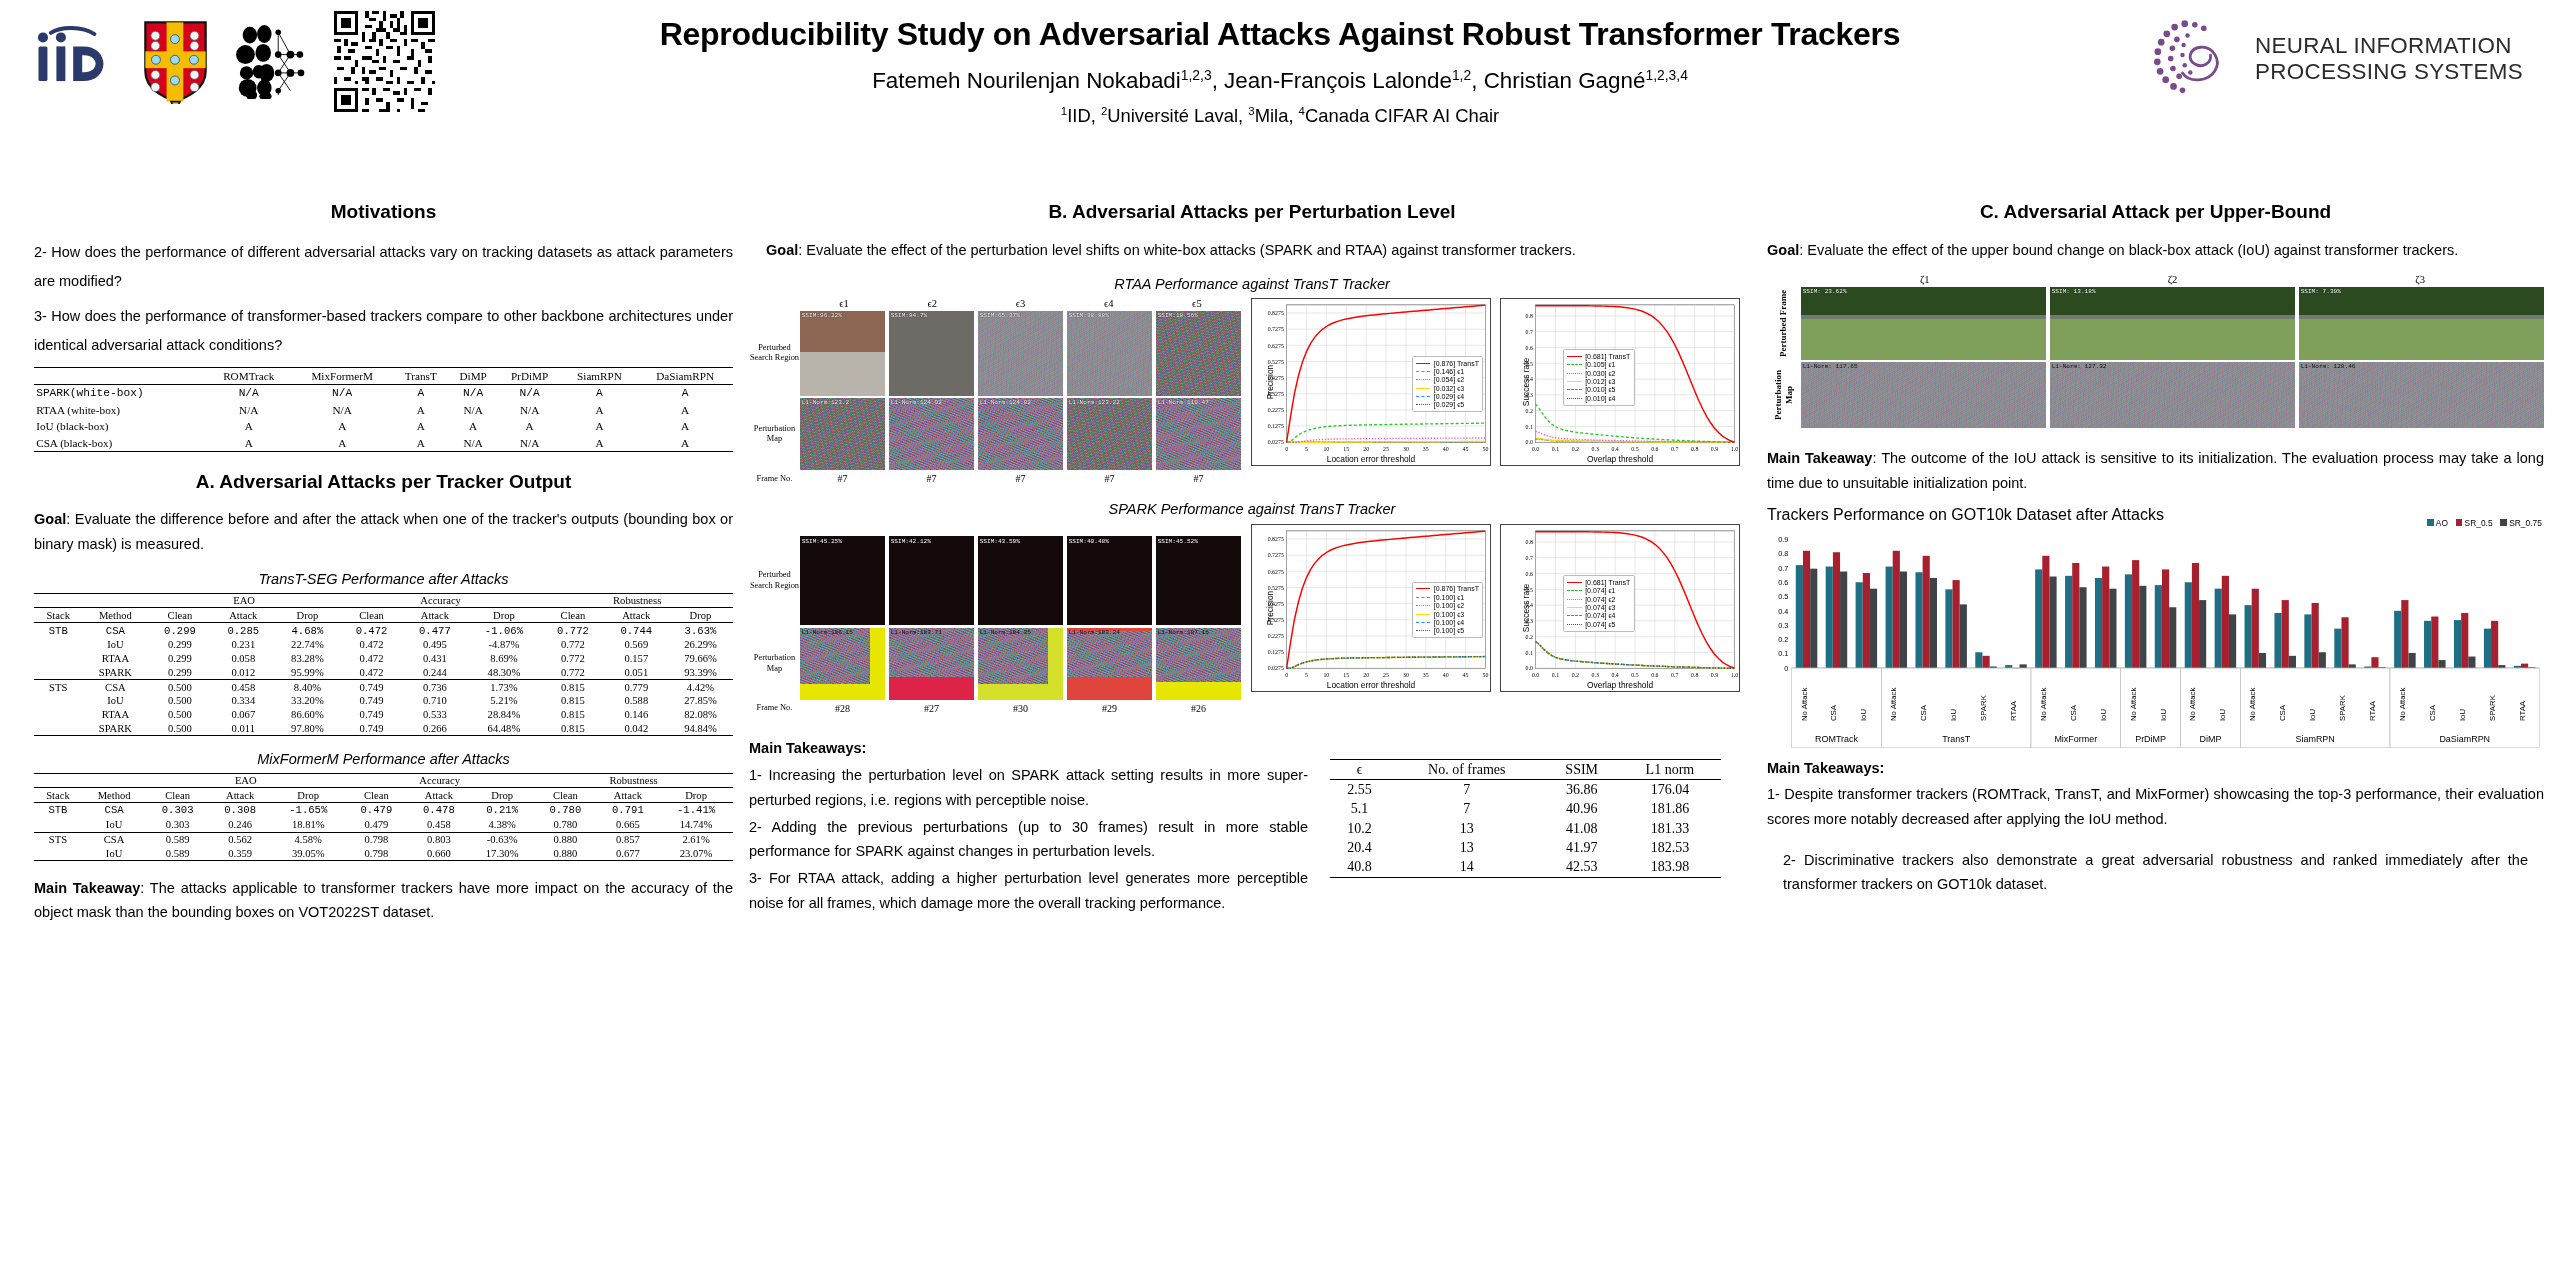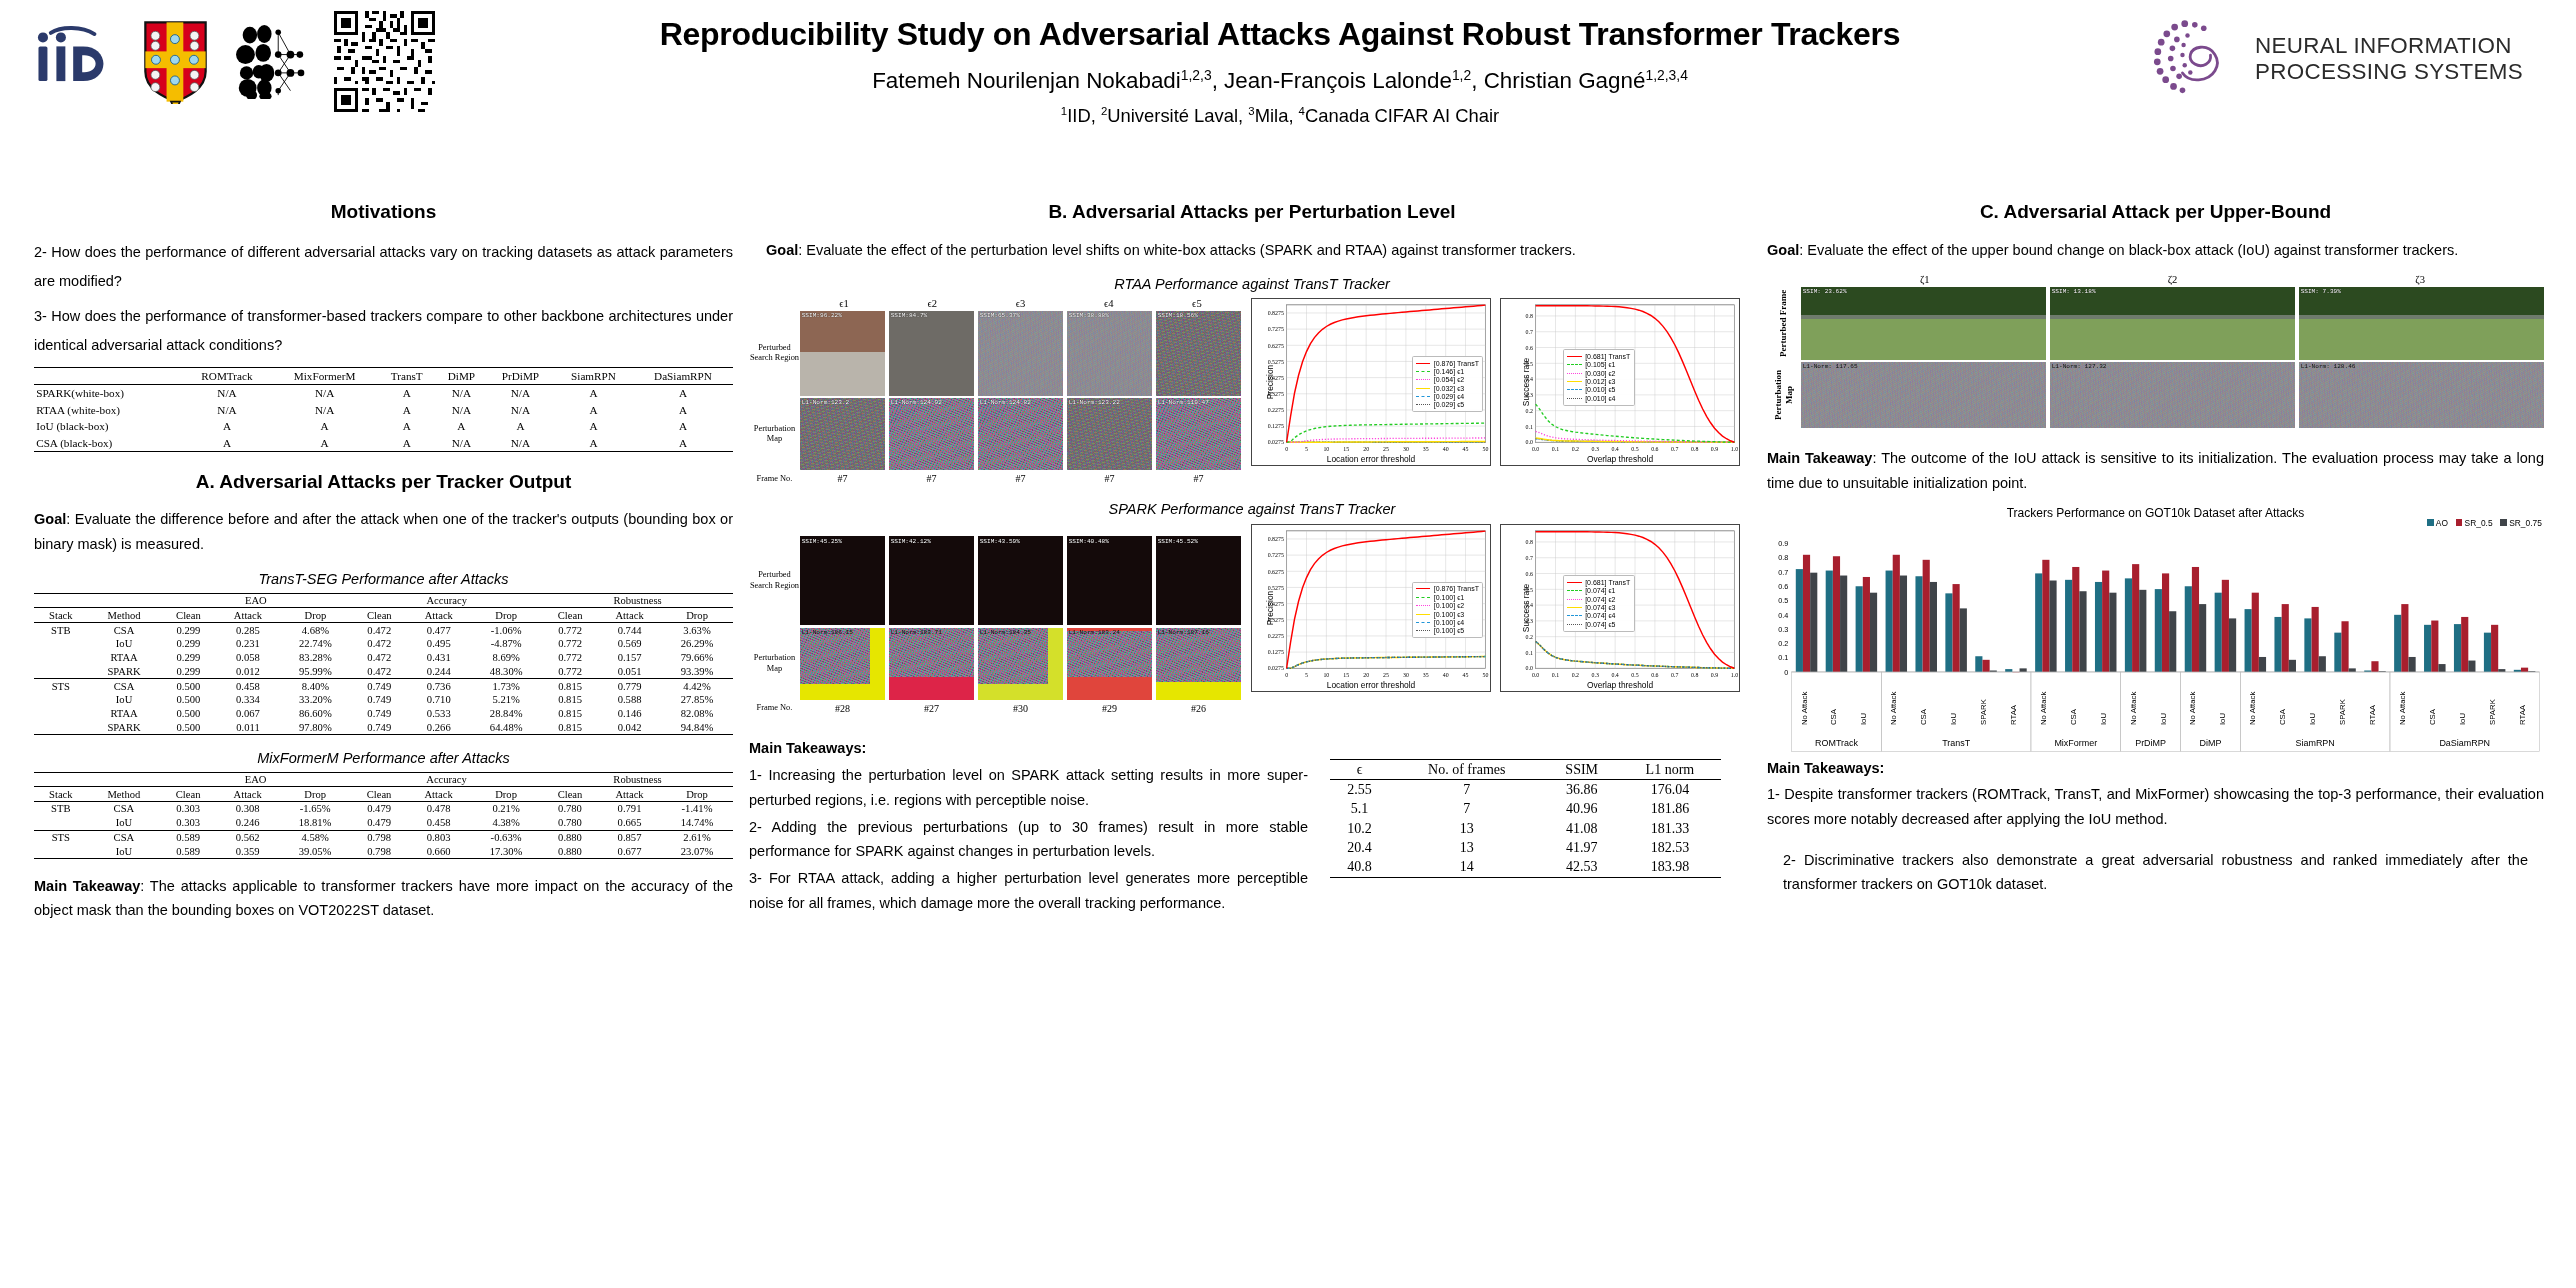--- a/index.html
+++ b/index.html
@@ -39,21 +39,21 @@
   }
   .body-text { font-size:14.5px; line-height:2.0; text-align:justify; margin:0 0 6.7px 0; }
   .goal-line { font-size:14.5px; line-height:1.7; text-align:justify; margin:0 0 10px 0; }
   b { font-weight:bold; }
 
   
   .ltable { border-collapse:collapse; font-family:"Liberation Serif", serif; width:100%; }
   .ltable td, .ltable th { font-weight:normal; padding:1.7px 3.4px; text-align:center; white-space:nowrap; }
   .ltable .toprule   { border-top:1.7px double #000; }
   .ltable .botrule   { border-bottom:1.7px double #000; }
-  .ltable .midrule   { border-top:0.8px solid #000; }
+  .ltable .midrule   { border-top:0.8px solid #000;font-family:Liberation Mono, monospace; }
   .ltable .thinrule  { border-top:0.6px solid #000; }
   .ltable .leftcol   { text-align:left; }
 
   
   #avail-table { font-size:11.2px; margin-top:4.5px; }
   #avail-table td { padding:2.2px 2.2px; }
 
   
   .perf-table { font-size:10.6px; }
   .perf-table td { padding:1.4px 1.7px; }
@@ -110,21 +110,21 @@
   .plot svg { display:block; }
   .legend-box {
     position:absolute; background:rgba(255,255,255,0.92); border:0.6px solid #bbb; border-radius:1.7px;
     padding:2.2px 3.4px; font-size:7px; font-family:"Liberation Sans", sans-serif;
   }
   .legend-row { display:flex; align-items:center; gap:3.4px; height:8.4px; white-space:nowrap; }
   .lkey { width:14.5px; height:0; border-top-width:1.7px; border-top-style:solid; }
 
   
   #barchart { position:relative; width:777px; height:240px; margin-top:2.2px; }
-  .bc-title { text-align:center; font-size:12px; margin-bottom:12px; }
+  .bc-title { font-size:16px; margin-bottom:4px; }
   .bc-legend { position:absolute; right:2.2px; top:12.3px; display:flex; gap:7.8px; font-size:8.4px; align-items:center; }
   .bc-legend .sw { width:6.7px; height:6.7px; display:inline-block; margin-right:2.2px; }
 
   
   .qr-cell { fill:#000; }
 </style>
 </head>
 <body>
 
 <div id="header">

